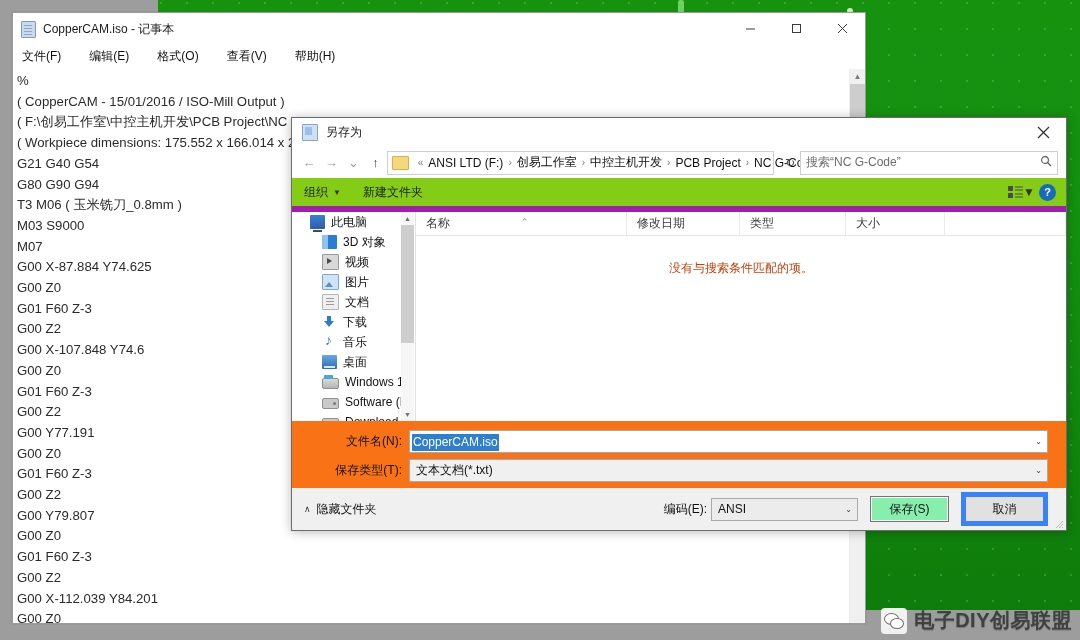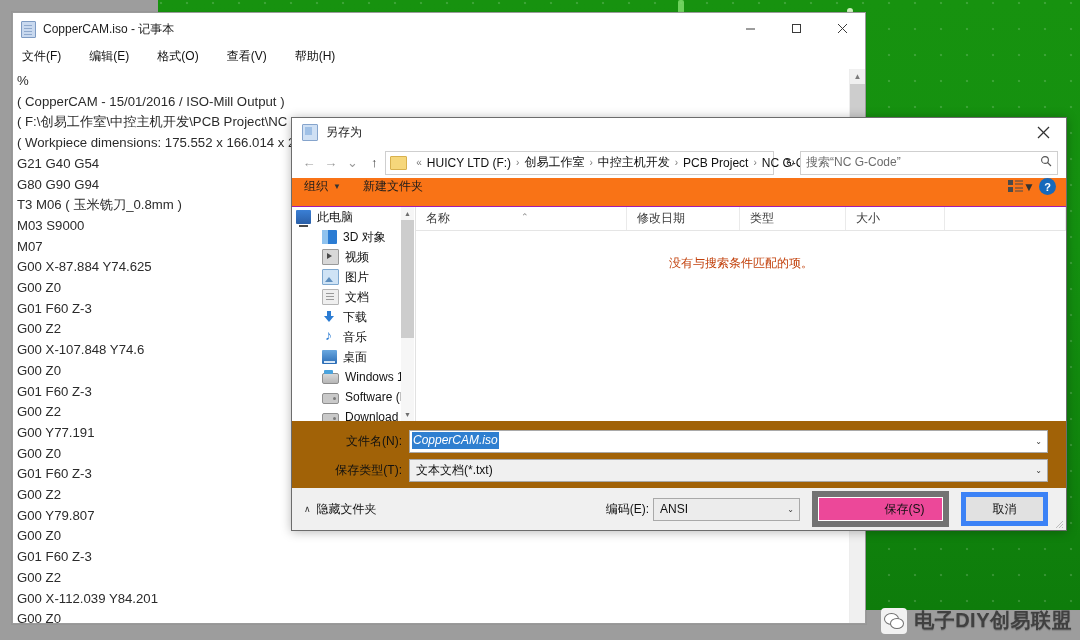--- a/index.html
+++ b/index.html
@@ -79,32 +79,32 @@
   #crumb-spacer{flex:1 1 auto;}
   .crumb-caret{color:#5a5a5a;font-size:9px;padding:0 6px;flex:0 0 auto;}
   #refresh{width:20px;height:22px;display:flex;align-items:center;justify-content:center;color:#4a4a4a;font-size:12px;flex:0 0 auto;}
   #search{
     width:246px;height:22px;border:1px solid #cfcfcf;background:#fff;display:flex;align-items:center;
     padding:0 5px;flex:0 0 auto;
   }
   #search-text{flex:1 1 auto;color:#6d6d6d;white-space:nowrap;overflow:hidden;}
   #search-ico{color:#555;font-size:12px;}
 
-  #dlg-tool{height:28px;display:flex;align-items:flex-start;background:#f97316;padding-left:12px;gap:0;flex:0 0 auto;
-            border-bottom:1px solid #a21caf;}
+  #dlg-tool{height:28px;display:flex;align-items:center;background:#84cc16;padding-left:12px;gap:0;flex:0 0 auto;
+            border-bottom:6px solid #a21caf;}
   .toolitem{display:flex;align-items:center;color:#1c1c1c;margin-right:22px;white-space:nowrap;}
   .toolitem .tcaret{font-size:8px;margin-left:5px;color:#333;}
   #tool-right{margin-left:auto;display:flex;align-items:center;padding-right:10px;gap:4px;}
   #viewbtn{display:flex;align-items:center;color:#333;}
   #helpbtn{width:17px;height:17px;border-radius:50%;background:#1669bb;color:#fff;font-size:11px;
            display:flex;align-items:center;justify-content:center;font-weight:bold;}
 
   #dlg-main{flex:1 1 auto;display:flex;min-height:0;background:#fff;}
   #nav-pane{width:122px;flex:0 0 auto;background:#fff;position:relative;overflow:hidden;border-right:1px solid #fff;}
-  .tree-item{height:20px;display:flex;align-items:center;padding-left:4px;white-space:nowrap;font-size:12px;color:#111;}
+  .tree-item{height:20px;display:flex;align-items:center;padding-left:18px;white-space:nowrap;font-size:12px;color:#111;}
   .tree-item.lvl2{padding-left:30px;}
   .ti-ico{width:15px;height:14px;margin-right:6px;flex:0 0 auto;position:relative;}
   .ic-pc{background:linear-gradient(#3a7fd5,#2a5fa8);border-radius:1px;}
   .ic-pc:after{content:"";position:absolute;left:3px;bottom:-3px;width:9px;height:2px;background:#4a4a4a;}
   .ic-3d{background:#2b7cd3;border-radius:1px;}
   .ic-3d:after{content:"";position:absolute;left:0;top:0;width:6px;height:14px;background:#8fc2ee;}
   .ic-vid{background:#d8d8d8;border:1px solid #9a9a9a;border-radius:1px;}
   .ic-vid:after{content:"";position:absolute;left:4px;top:3px;border-left:5px solid #4a4a4a;border-top:3px solid transparent;border-bottom:3px solid transparent;}
   .ic-pic{background:#cfe3f5;border:1px solid #7fa8cf;border-radius:1px;}
   .ic-pic:after{content:"";position:absolute;left:2px;bottom:2px;border-left:4px solid transparent;border-right:4px solid transparent;border-bottom:5px solid #5e8fbf;}
@@ -123,40 +123,40 @@
   #nav-scroll{position:absolute;right:0;top:0;width:13px;height:100%;background:#f6f6f6;}
   #nav-scroll .sb-a{width:13px;height:13px;display:flex;align-items:center;justify-content:center;color:#6f6f6f;font-size:7px;}
   #nav-thumb{position:absolute;left:0;top:13px;width:13px;height:118px;background:#cdcdcd;}
 
   #list-pane{flex:1 1 auto;display:flex;flex-direction:column;min-width:0;background:#fff;border-left:1px solid #e2e2e2;}
   #cols{height:23px;display:flex;align-items:center;border-bottom:1px solid #e5e5e5;font-size:12px;color:#3b3b3b;}
   .col{position:relative;padding-left:10px;height:23px;line-height:23px;border-right:1px solid #eaeaea;white-space:nowrap;}
   .col .sortarrow{position:absolute;left:50%;top:-1px;color:#8a8a8a;font-size:9px;}
   #empty-msg{flex:1 1 auto;display:flex;justify-content:center;padding-top:24px;color:#c2410c;font-size:12px;}
 
-  #dlg-form{flex:0 0 auto;background:#a16207;padding:9px 0 0 0;}
+  #dlg-form{flex:0 0 auto;background:#f97316;padding:9px 0 0 0;}
   .frow{display:flex;align-items:center;height:22px;margin-bottom:7px;}
   .flabel{width:110px;text-align:right;padding-right:7px;font-size:12px;color:#111;white-space:nowrap;}
   .fctl{flex:1 1 auto;margin-right:18px;height:21px;border:1px solid #a9a9a9;background:#fff;display:flex;align-items:center;position:relative;}
-  #fname-input{flex:1 1 auto;height:19px;display:flex;align-items:flex-start;padding-left:2px;font-style:italic;}
+  #fname-input{flex:1 1 auto;height:19px;display:flex;align-items:flex-end;padding-left:2px;}
   #fname-sel{background:#2f7fd0;color:#fff;font-size:12px;padding:1px 1px;line-height:15px;}
   .fcaret{width:17px;display:flex;align-items:center;justify-content:center;color:#3a3a3a;font-size:8px;flex:0 0 auto;}
   #ftype-ctl{background:#f0f0f0;}
   #ftype-text{padding-left:6px;font-size:12px;color:#111;}
 
   #dlg-bottom{flex:0 0 auto;height:42px;display:flex;align-items:center;background:#f0f0f0;padding:0 18px 0 12px;}
   #hidefolders{display:flex;align-items:center;color:#111;font-size:12px;}
   #hidefolders .hcaret{font-size:9px;margin-right:6px;color:#333;}
   #enc-wrap{margin-left:auto;display:flex;align-items:center;}
   #enc-label{font-size:12px;color:#111;margin-right:4px;}
   #enc-ctl{width:145px;height:21px;border:1px solid #a9a9a9;background:#ececec;display:flex;align-items:center;font-size:12px;color:#111;}
   #enc-val{padding-left:6px;flex:1 1 auto;}
   .dlgbtn{width:77px;height:24px;display:flex;align-items:center;justify-content:center;font-size:12px;
           background:#e1e1e1;border:5px solid #3b82f6;color:#111;margin-left:12px;}
-  .dlgbtn.default{background:#ec4899;border:6px solid #737373;box-shadow:inset 0 0 0 1px #fff;padding-left:48px;}
+  .dlgbtn.default{background:#86efac;border:1px solid #737373;box-shadow:inset 0 0 0 1px #fff;}
   #dlg-grip{position:absolute;right:2px;bottom:1px;width:12px;height:12px;opacity:.5;}
 
   
   #watermark{position:absolute;right:8px;bottom:6px;display:flex;align-items:center;gap:7px;}
   #wm-icon{width:26px;height:26px;background:#f2f2f2;border-radius:4px;position:relative;}
   #wm-icon .b1,#wm-icon .b2{position:absolute;border:1.6px solid #6f6f6f;border-radius:50%;background:#fff;}
   #wm-icon .b1{left:3px;top:5px;width:13px;height:10px;}
   #wm-icon .b2{left:9px;top:10px;width:12px;height:9px;}
   #wm-text{font-size:20px;color:#404040;font-weight:bold;letter-spacing:.5px;text-shadow:0 1px 1px rgba(0,0,0,.25);}
 </style>
@@ -275,21 +275,21 @@
 
   <div id="dlg-nav">
     <span class="navbtn">←</span>
     <span class="navbtn">→</span>
     <span class="navbtn">⌄</span>
     <span class="navbtn on">↑</span>
 
     <span id="crumbs">
       <span class="crumb-ico"></span>
       <span class="chevsep">«</span>
-      <span class="crumb">HUICY LTD (F:)</span>
+      <span class="crumb">ANSI LTD (F:)</span>
       <span class="chevsep">›</span>
       <span class="crumb">创易工作室</span>
       <span class="chevsep">›</span>
       <span class="crumb">中控主机开发</span>
       <span class="chevsep">›</span>
       <span class="crumb">PCB Project</span>
       <span class="chevsep">›</span>
       <span class="crumb">NC G-Code</span>
       <span id="crumb-spacer"></span>
       <span class="crumb-caret">⌄</span>

